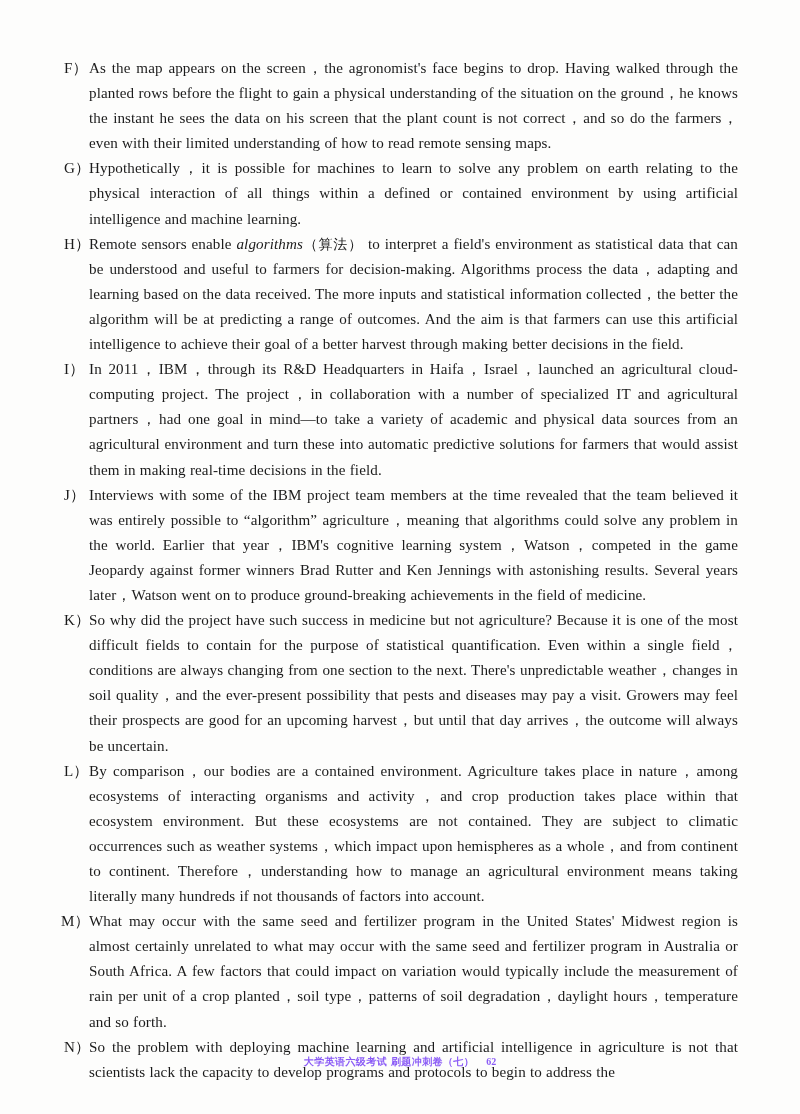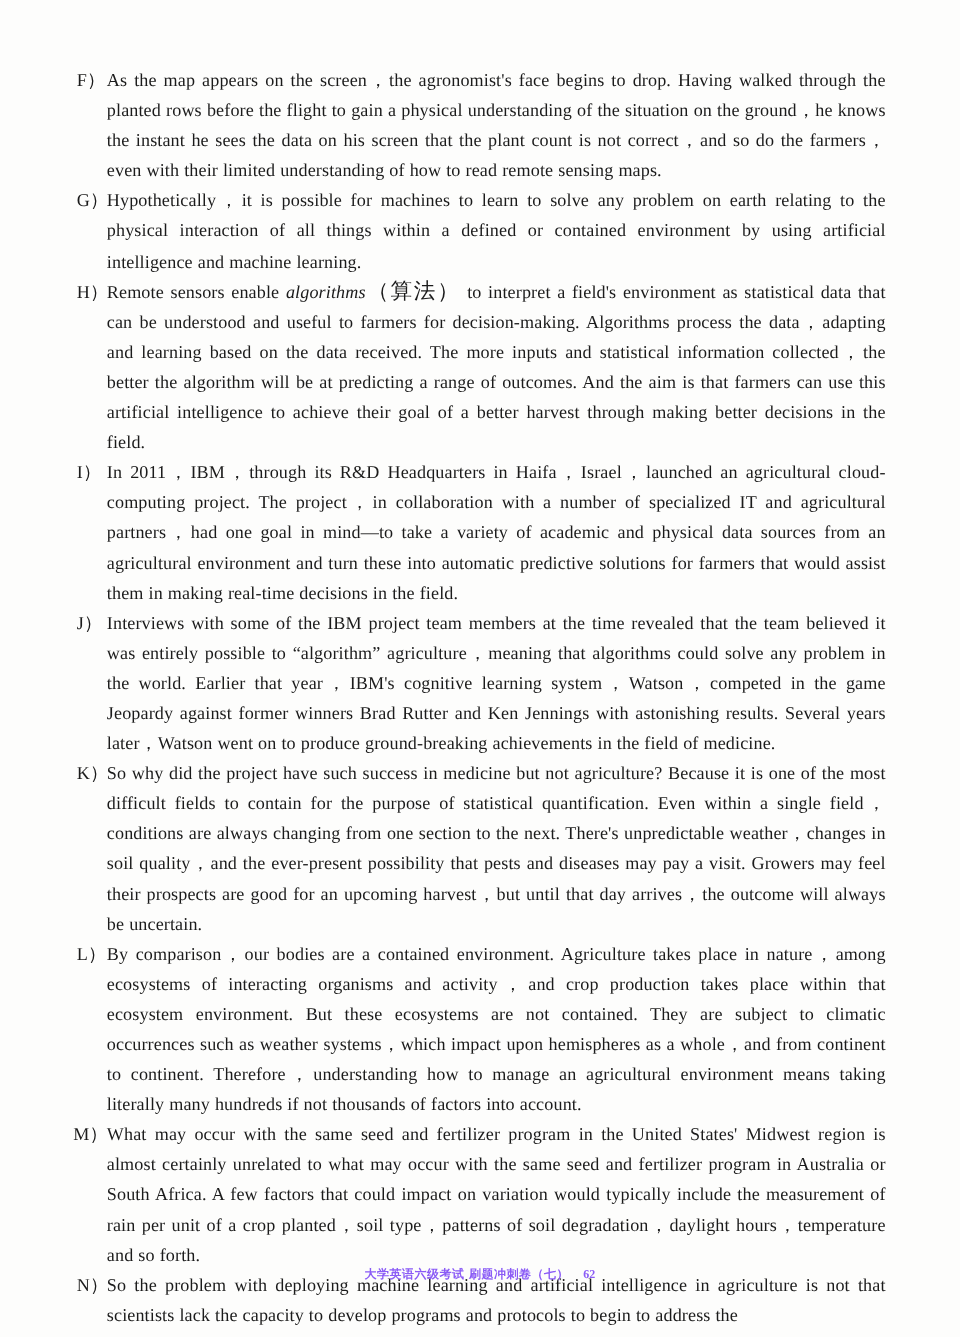--- a/index.html
+++ b/index.html
@@ -66,22 +66,22 @@
   .para-body {
     display: block;
   }
 
   
   .para-body i {
     font-style: italic;
   }
 
   .cjk {
-    font-family: Liberation Mono, monospace;
-    font-size: 18px;
+    font-family: Liberation Sans, sans-serif;
+    font-size: 14px;
   }
 
   
   #footer {
     position: absolute;
     left: 0;
     right: 0;
     top: 1055px;
     text-align: center;
     font-family: "DejaVu Sans", "Liberation Sans", sans-serif;

